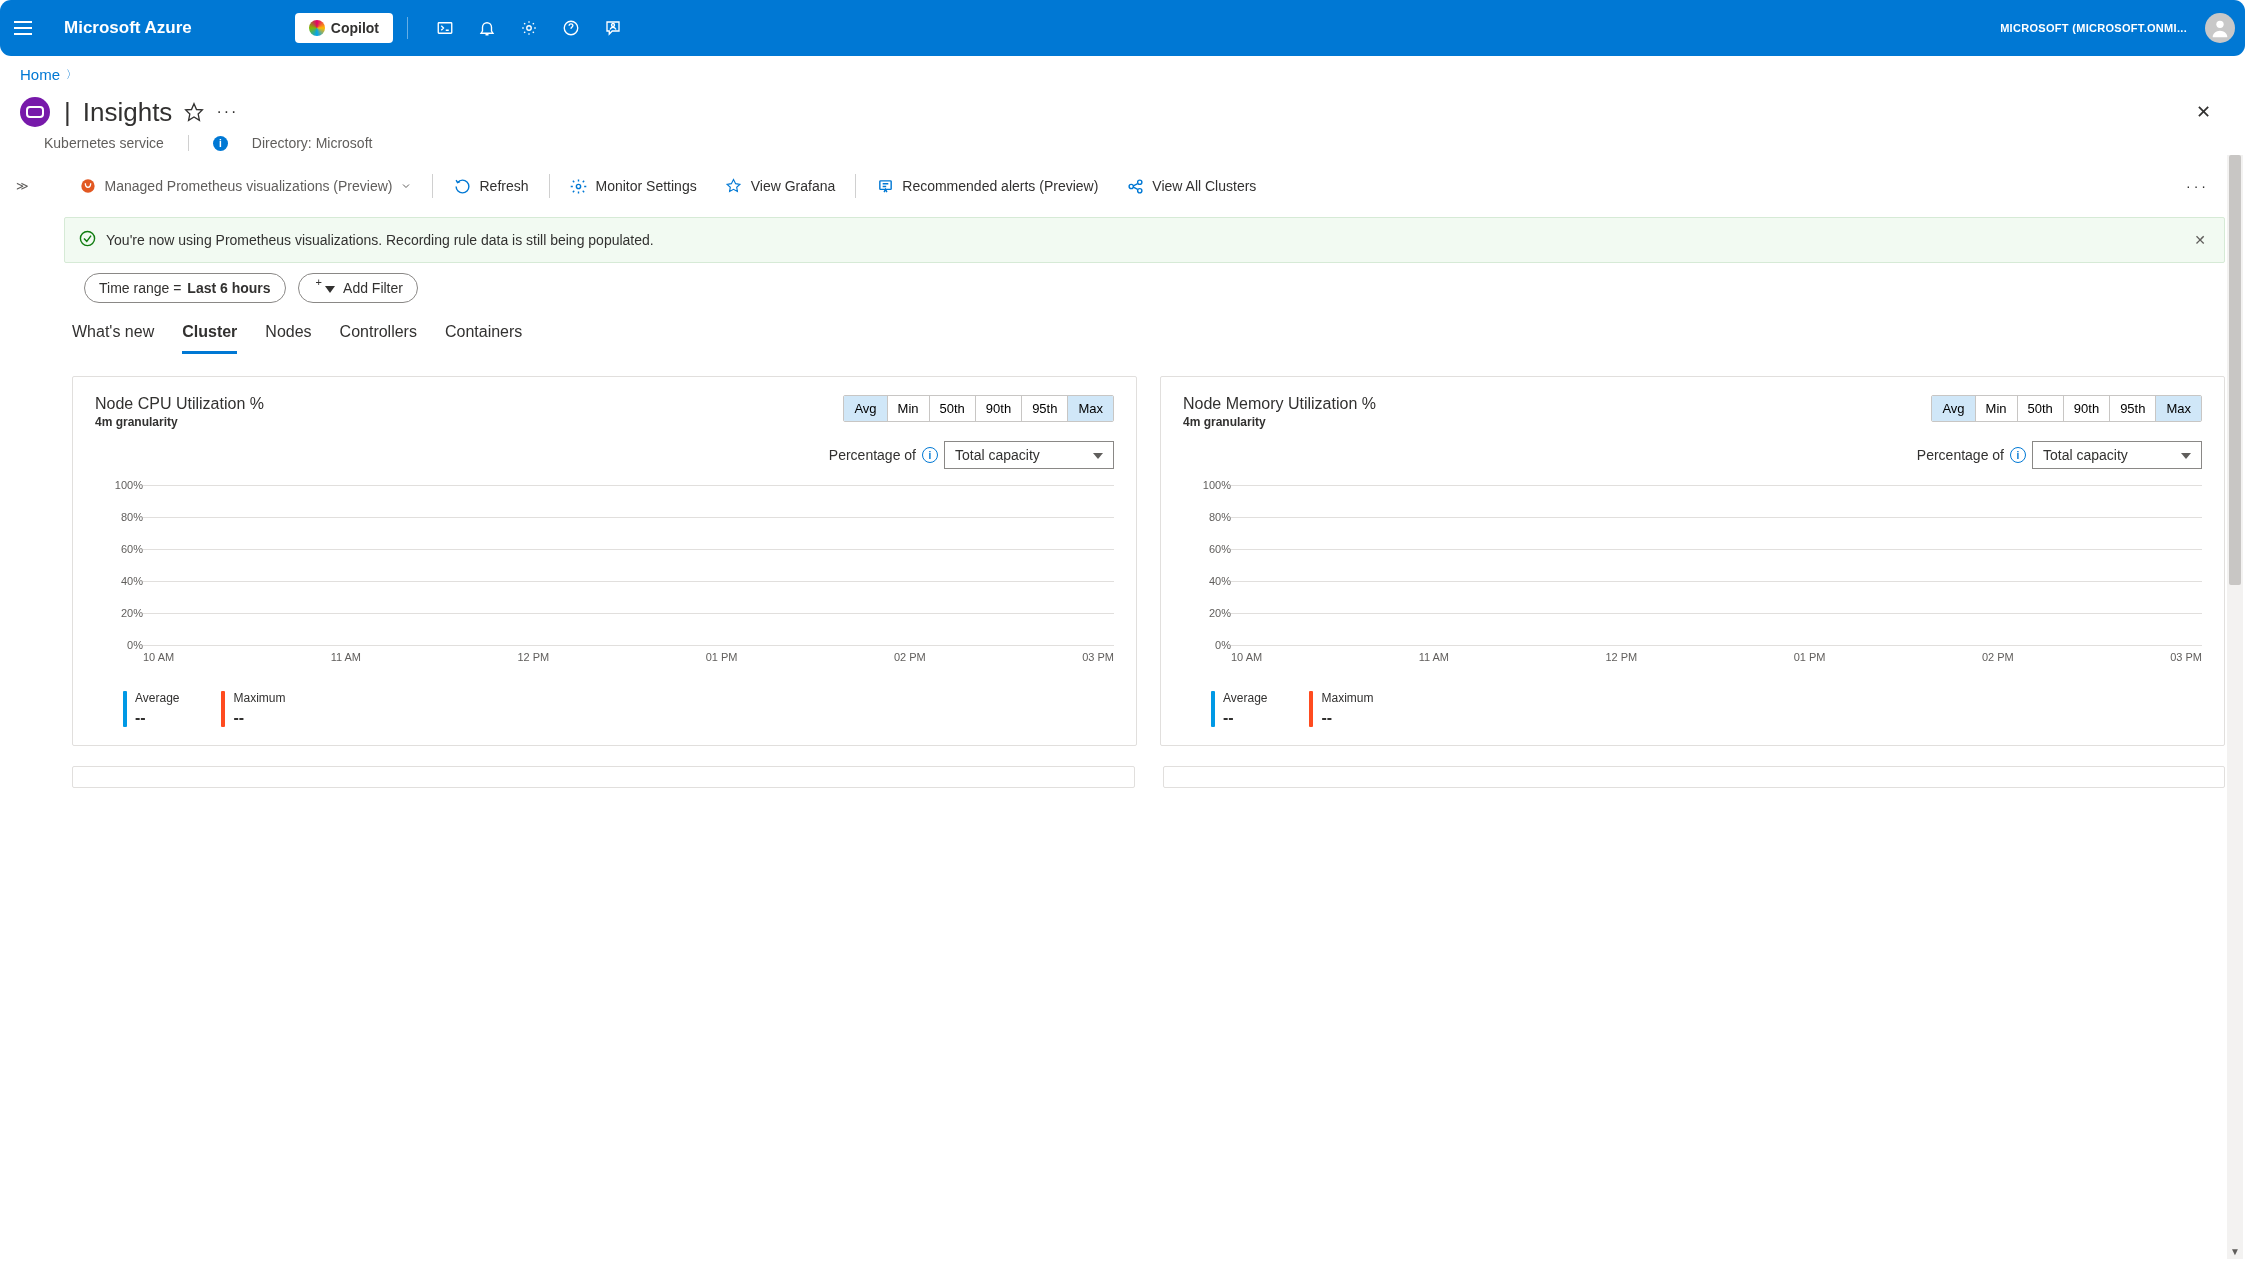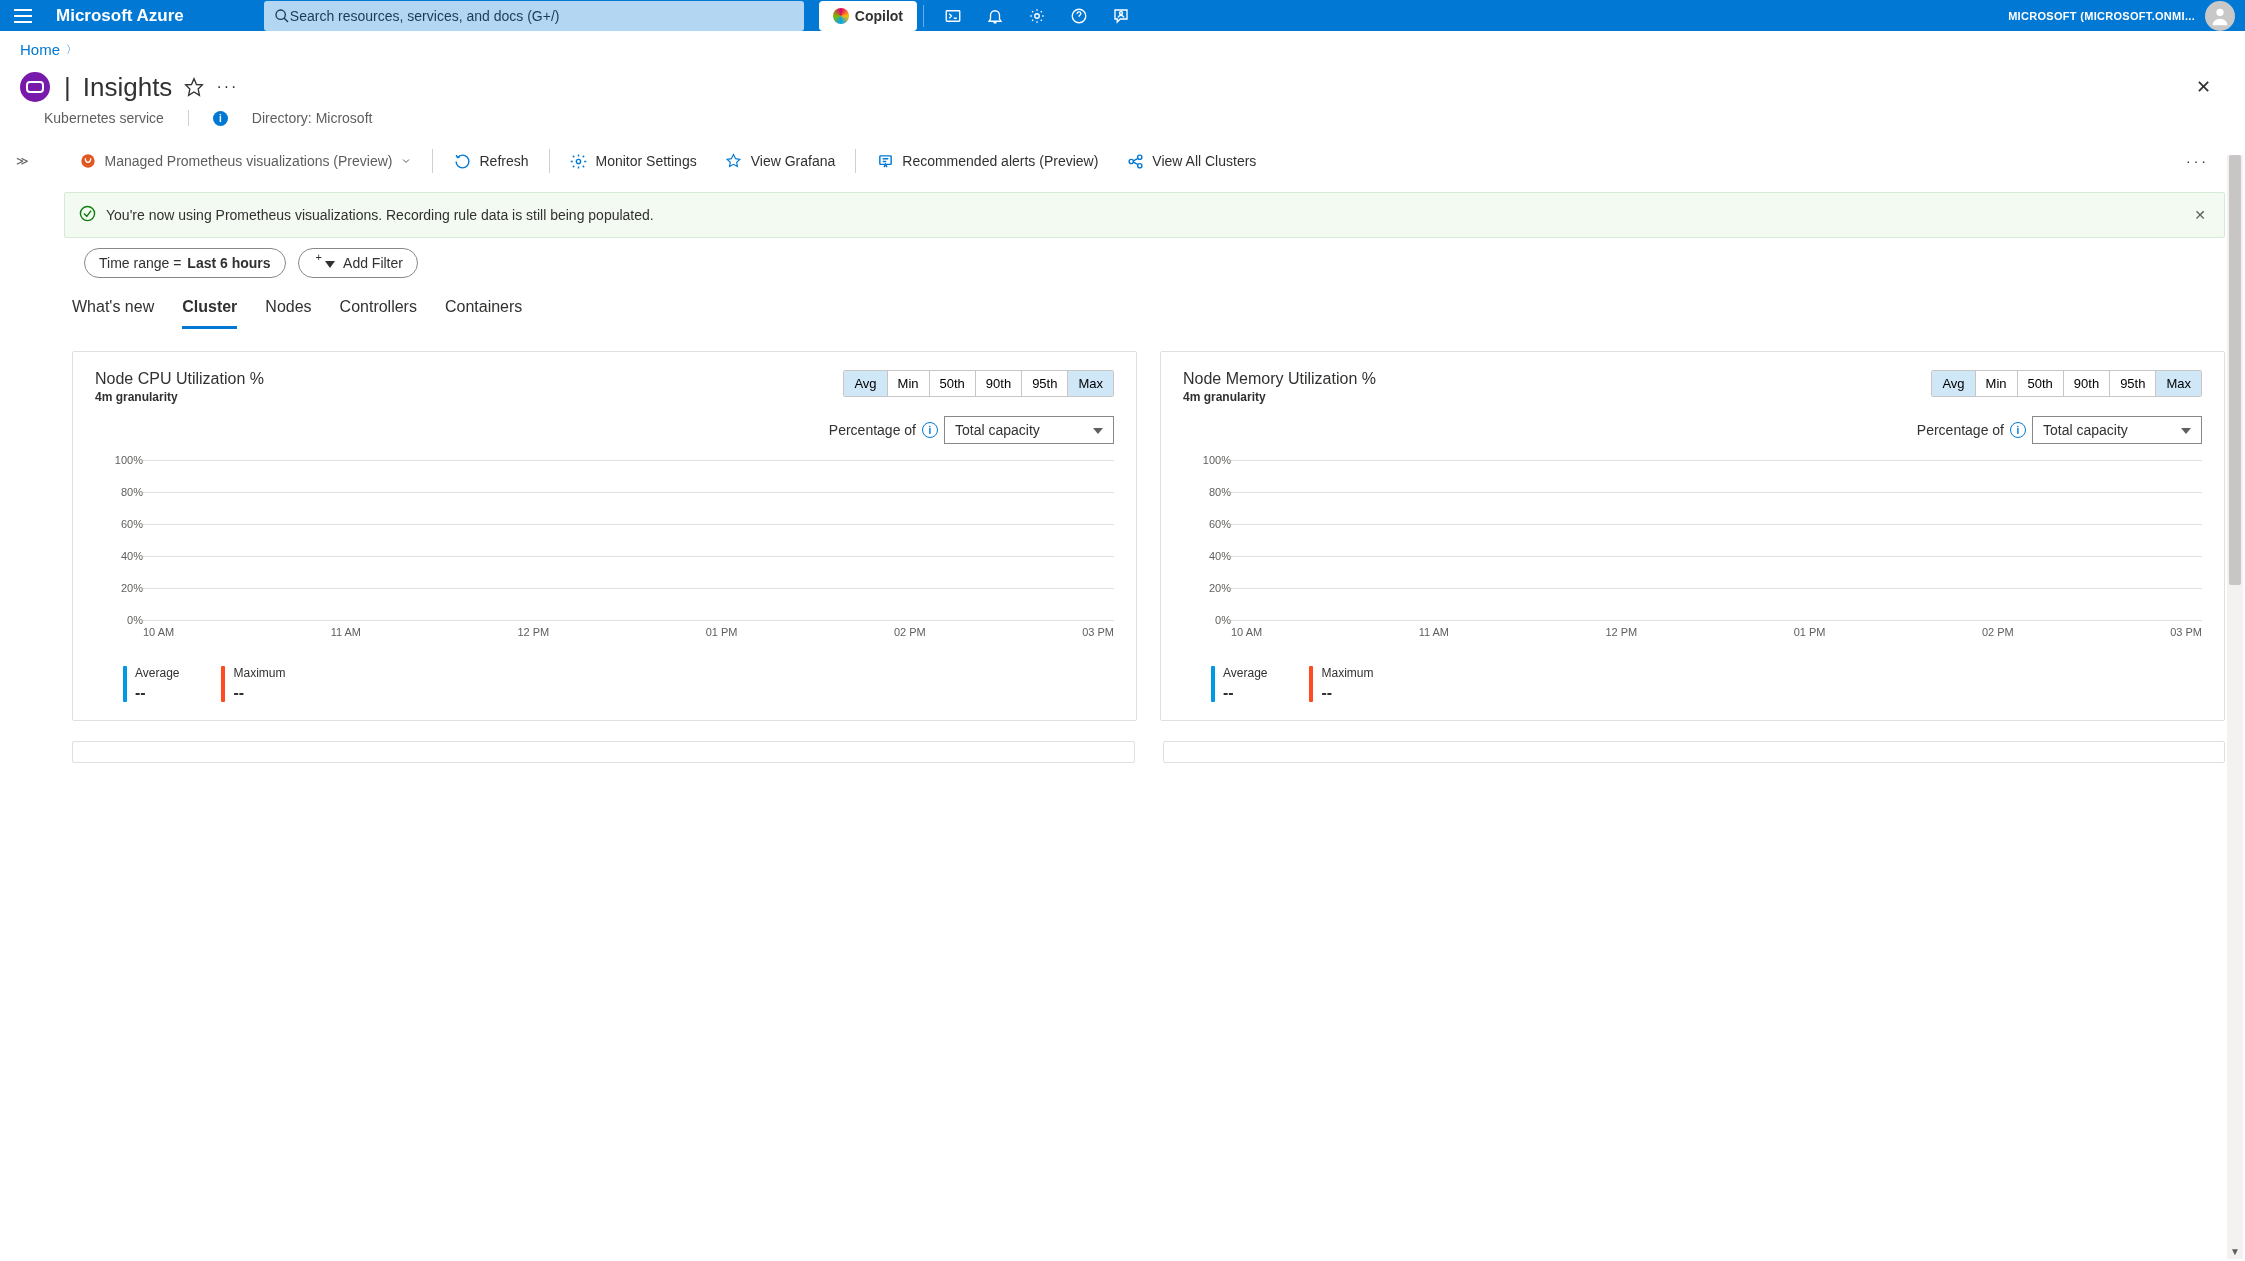--- a/index.html
+++ b/index.html
@@ -1,18 +1,18 @@
 <!DOCTYPE html>
 <html><head>
 <meta charset="utf-8">
 <style>
   *{box-sizing:border-box;margin:0;padding:0;font-family:"Segoe UI",Arial,sans-serif;}
   body{background:#fff;color:#323130;font-size:14px;overflow:hidden;}
   
-  .topbar{height:31px;background:#0078d4;display:flex;align-items:center;color:#fff;padding:0 10px;gap:0;}
+  .topbar{height:56px;background:#0078d4;display:flex;align-items:center;color:#fff;padding:0 10px;gap:8px;border-radius:11px;}
   .hamburger{width:28px;height:28px;display:flex;flex-direction:column;justify-content:center;gap:4px;cursor:pointer;padding:4px;}
   .hamburger span{height:2px;background:#fff;width:18px;}
   .brand{font-size:17px;font-weight:600;margin-left:18px;margin-right:80px;white-space:nowrap;}
   .search{flex:0 0 540px;height:30px;background:#b3d6f2;border-radius:3px;display:flex;align-items:center;padding:0 10px;color:#1b3a57;}
   .search input{border:none;background:transparent;flex:1;font-size:14px;color:#1b3a57;outline:none;}
   .search input::placeholder{color:#1b3a57;}
   .copilot-btn{background:#fff;color:#323130;height:30px;border-radius:4px;border:none;display:flex;align-items:center;gap:6px;padding:0 14px;margin-left:15px;font-size:14px;font-weight:600;cursor:pointer;}
   .copilot-logo{width:16px;height:16px;border-radius:50%;background:conic-gradient(#e2006a,#ffb900,#00a4ef,#7fba00,#e2006a);}
   .top-divider{width:1px;height:22px;background:rgba(255,255,255,0.4);margin:0 6px;}
   .top-icons{display:flex;align-items:center;gap:4px;margin-left:4px;}
@@ -97,27 +97,20 @@
 </head>
 <body>
 
 <div class="topbar">
   <div class="hamburger">
       <span></span>
       <span></span>
       <span></span>
     </div>
   <div class="brand">Microsoft Azure</div>
-  <div class="search">
-    <svg width="16" height="16" viewBox="0 0 24 24" stroke="#1b3a57" fill="none" stroke-width="2">
-        <circle cx="10" cy="10" r="7"></circle>
-        <line x1="21" y1="21" x2="15" y2="15"></line>
-      </svg>
-    <input placeholder="Search resources, services, and docs (G+/)" style="">
-  </div>
   <button class="copilot-btn">
     <span class="copilot-logo"></span>
     <span>Copilot</span>
   </button>
   <div class="top-divider"></div>
   <div class="top-icons">
     <div class="ticon">
         <svg width="18" height="18" viewBox="0 0 24 24" stroke-width="1.8">
           <rect x="3" y="5" width="18" height="14" rx="1"></rect>
           <path d="M7 9l3 3-3 3M13 15h4"></path>

